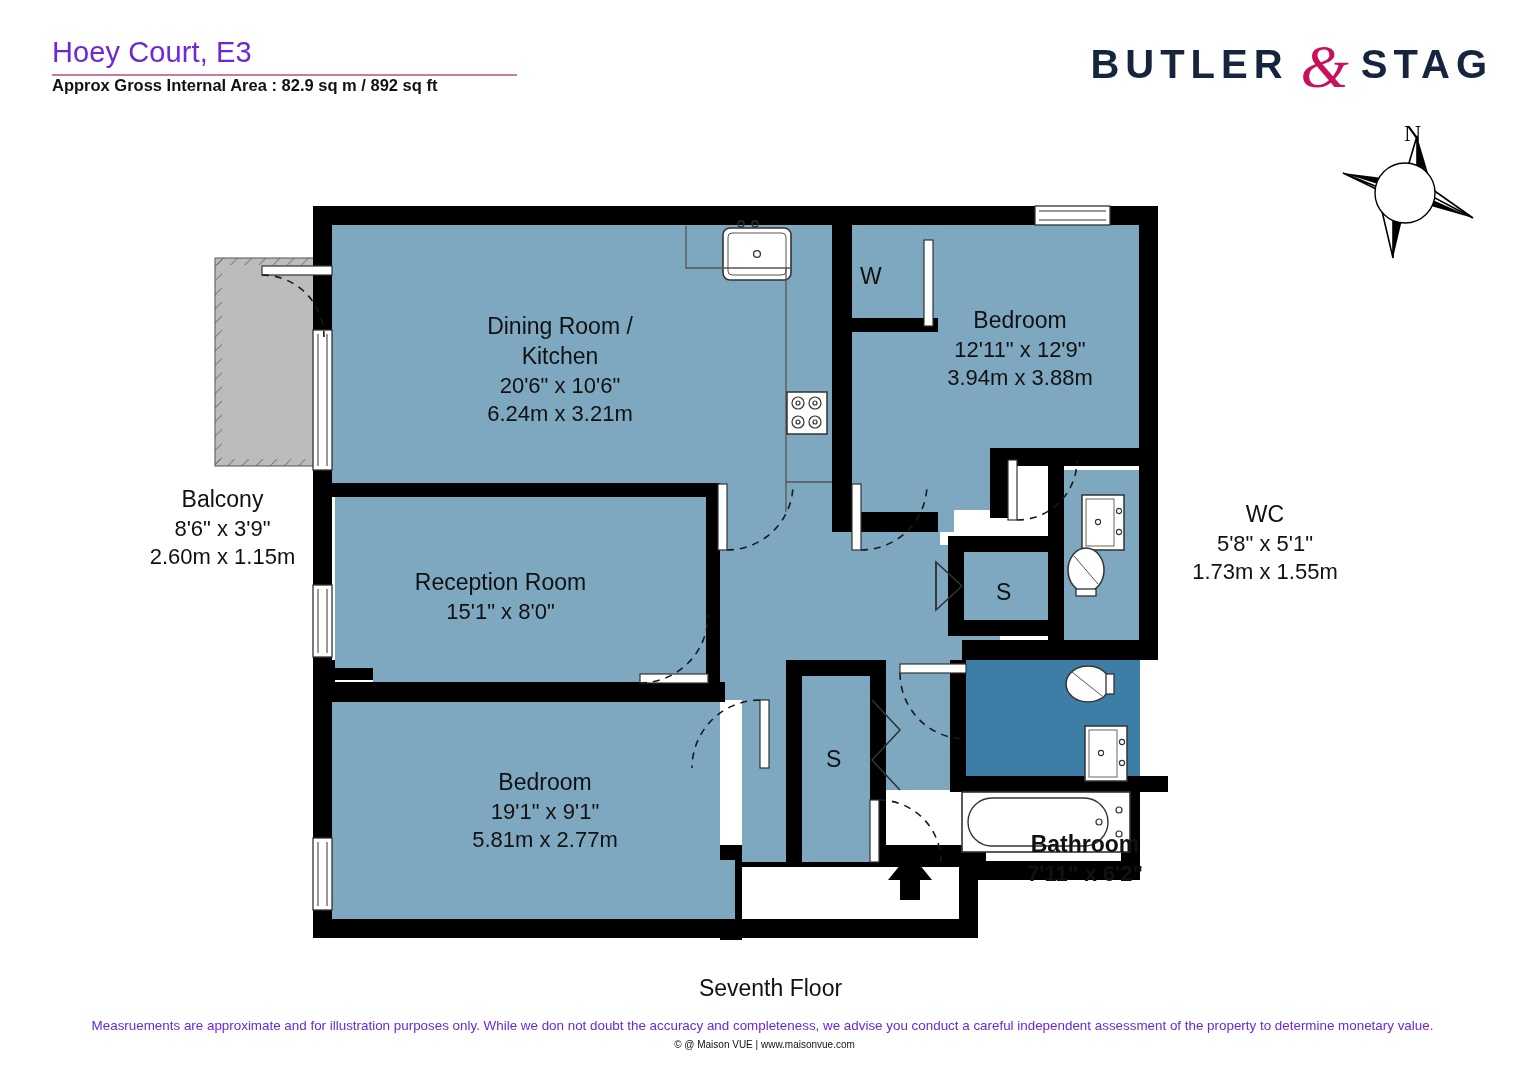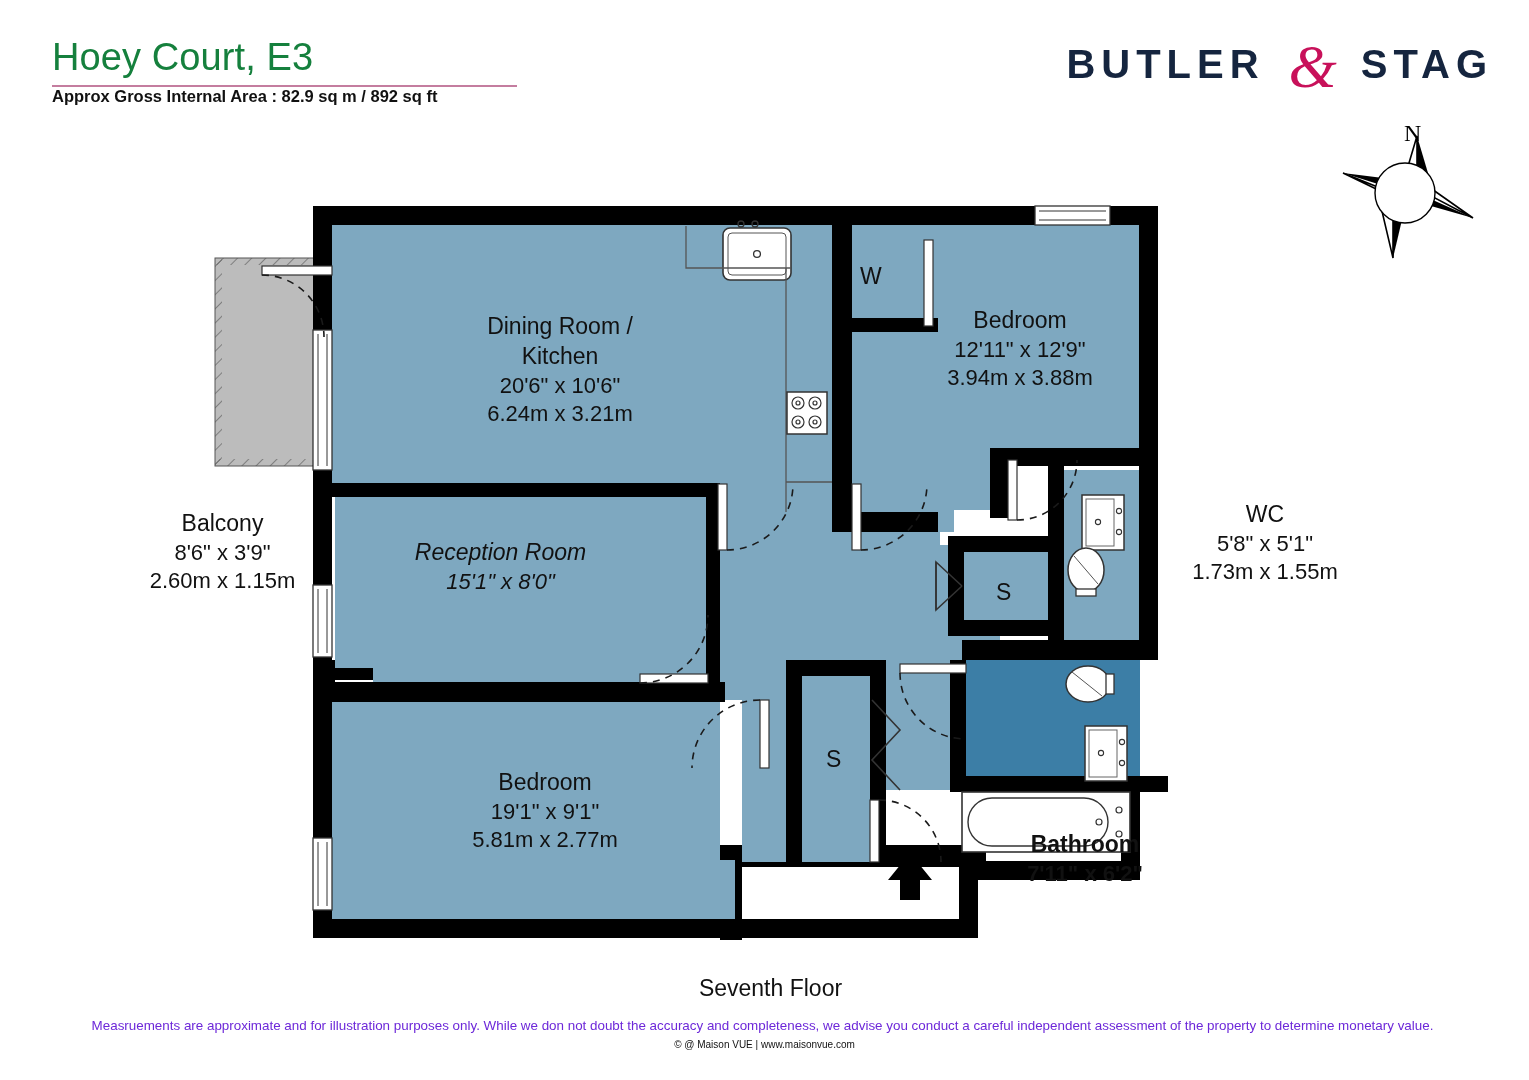--- a/index.html
+++ b/index.html
@@ -17,24 +17,24 @@
   }
 
   
   #header-block {
     position: absolute;
     left: 52px;
     top: 36px;
     width: 520px;
   }
   #property-title {
-    font-size: 38px;
+    font-size: 29px;
     font-weight: 400;
     letter-spacing: 0.1px;
-    color: #15803d;
+    color: #6d28d9;
     line-height: 1.12;
     white-space: nowrap;
   }
   #title-rule {
     margin-top: 6px;
     width: 465px;
     height: 2px;
     background: #b0517f;
     opacity: .75;
   }
@@ -45,21 +45,21 @@
     white-space: nowrap;
   }
 
   
   #brand-logo {
     position: absolute;
     right: 36px;
     top: 40px;
     display: flex;
     align-items: center;
-    gap: 22px;
+    gap: 10px;
     white-space: nowrap;
   }
   .brand-word {
     font-size: 40px;
     font-weight: bold;
     letter-spacing: 6px;
     color: #15253f;
     font-family: "Liberation Sans", sans-serif;
   }
   #brand-amp {
@@ -427,27 +427,27 @@
   <div class="rl-dim">20'6" x 10'6"</div>
   <div class="rl-dim">6.24m x 3.21m</div>
 </div>
 
 <div class="room-label" style="left:900px; top:306px; width:240px;">
   <div class="rl-name">Bedroom</div>
   <div class="rl-dim">12'11" x 12'9"</div>
   <div class="rl-dim">3.94m x 3.88m</div>
 </div>
 
-<div class="room-label" style="left:125px; top:485px; width:195px;margin-top:24px;">
+<div class="room-label" style="left:125px; top:485px; width:195px;">
   <div class="rl-name">Balcony</div>
   <div class="rl-dim">8'6" x 3'9"</div>
   <div class="rl-dim">2.60m x 1.15m</div>
 </div>
 
-<div class="room-label" style="left:378px; top:538px; width:245px;font-style:italic;">
+<div class="room-label" style="left:378px; top:568px; width:245px;">
   <div class="rl-name">Reception Room</div>
   <div class="rl-dim">15'1" x 8'0"</div>
 </div>
 
 <div class="room-label" style="left:1150px; top:500px; width:230px;">
   <div class="rl-name">WC</div>
   <div class="rl-dim">5'8" x 5'1"</div>
   <div class="rl-dim">1.73m x 1.55m</div>
 </div>
 

